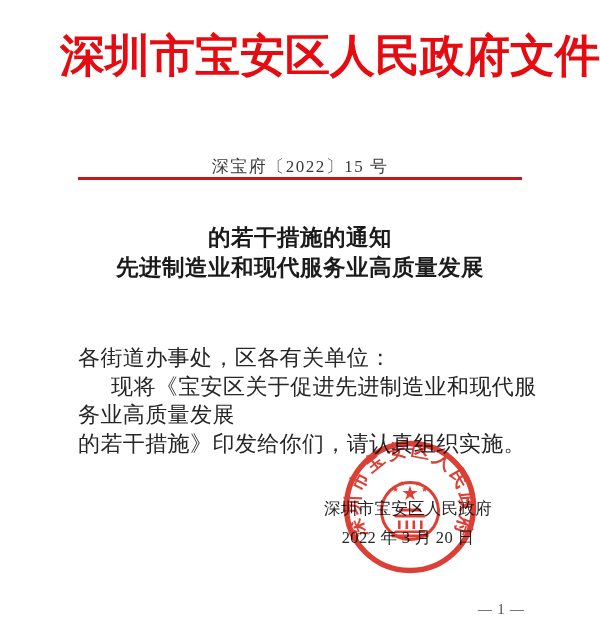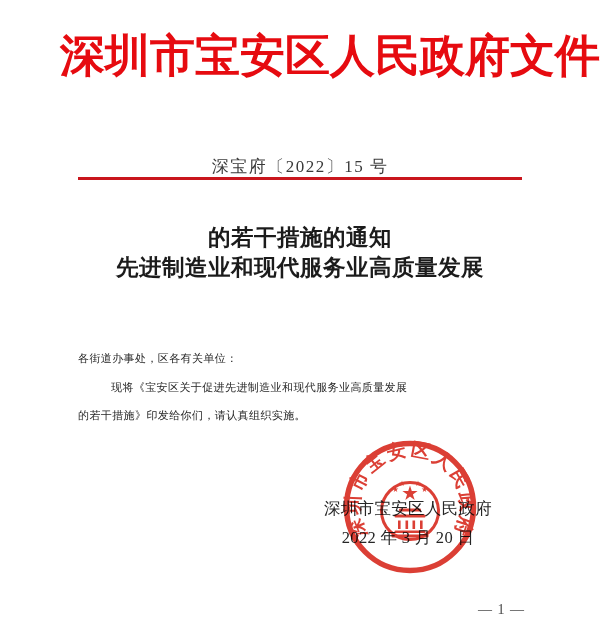--- a/index.html
+++ b/index.html
@@ -21,21 +21,21 @@
     position:absolute; top:177px; left:78px; width:444px; height:3px;
     background:#c9161d;
   }
   .doc-title {
     position:absolute; top:223px; left:40px; width:520px; text-align:center;
     font-size:22.5px; line-height:29.5px; font-weight:700; color:#1b1b1b;
     letter-spacing:0.5px;
   }
   .doc-body {
     position:absolute; top:344px; left:78px; width:466px;
-    font-size:11px; line-height:28.5px; color:#262626; letter-spacing:0.4px;
+    font-size:22px; line-height:28.5px; color:#262626; letter-spacing:0.4px;
   }
   .doc-body .indent { text-indent:33px; }
   .signature-block {
     position:absolute; left:320px; top:494px; width:176px; text-align:center;
     font-size:16.5px; line-height:29px; color:#262626; letter-spacing:0.3px;
   }
   .seal {
     position:absolute; left:343px; top:440px; width:134px; height:134px;
     mix-blend-mode:multiply; opacity:0.93; pointer-events:none;
   }

